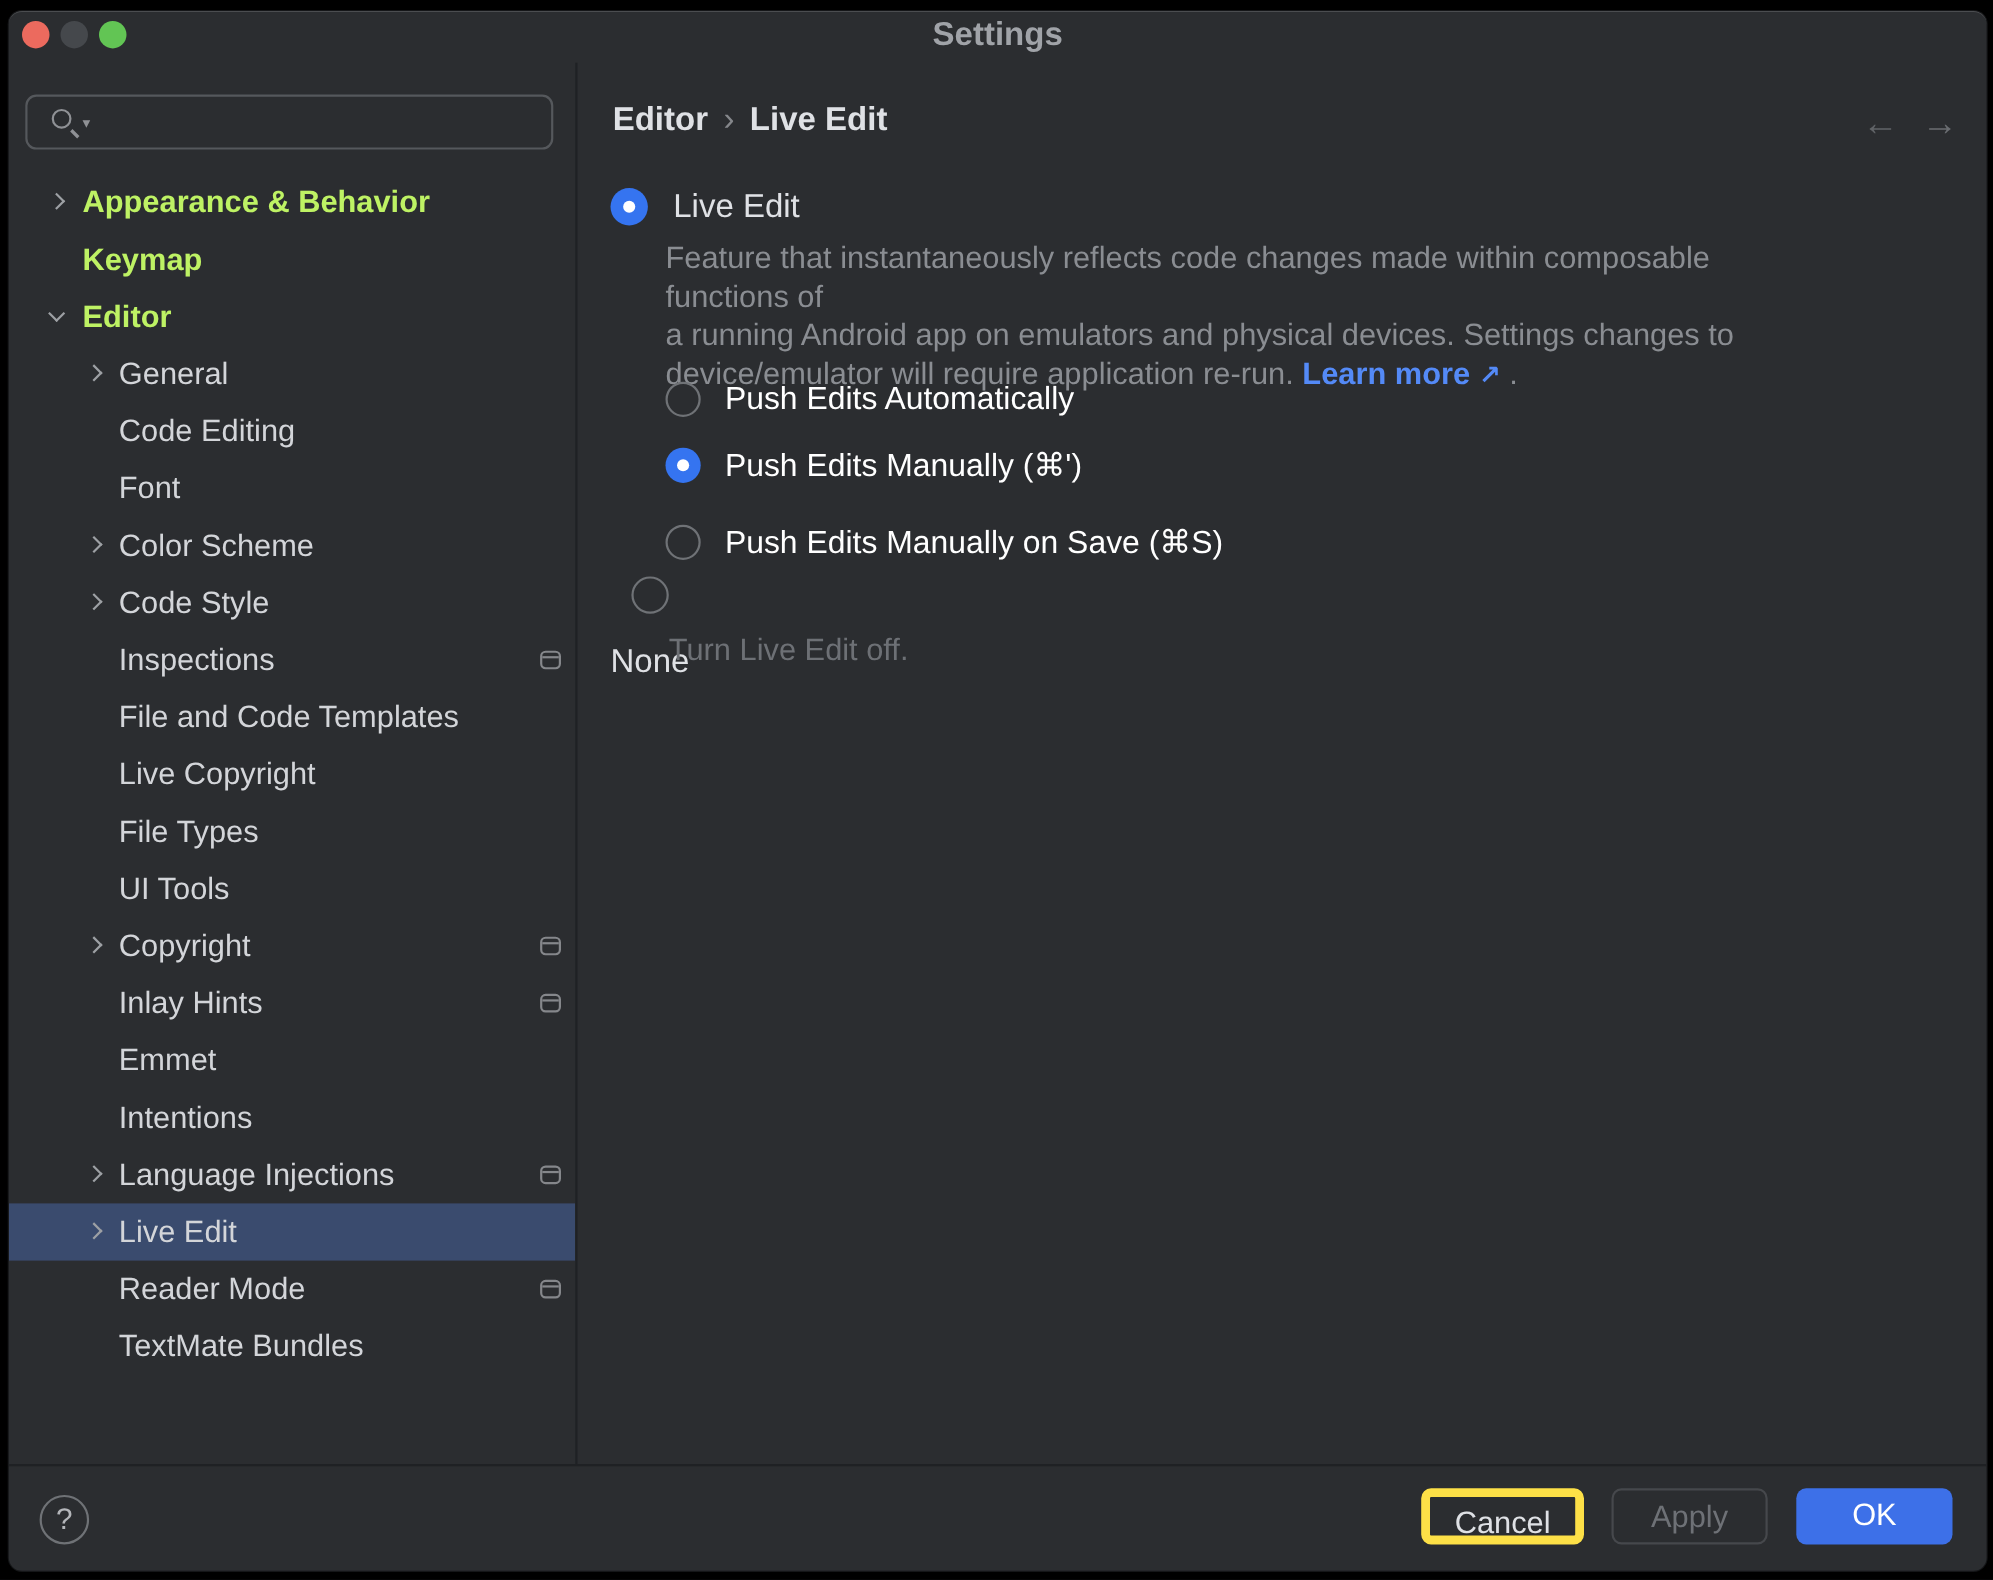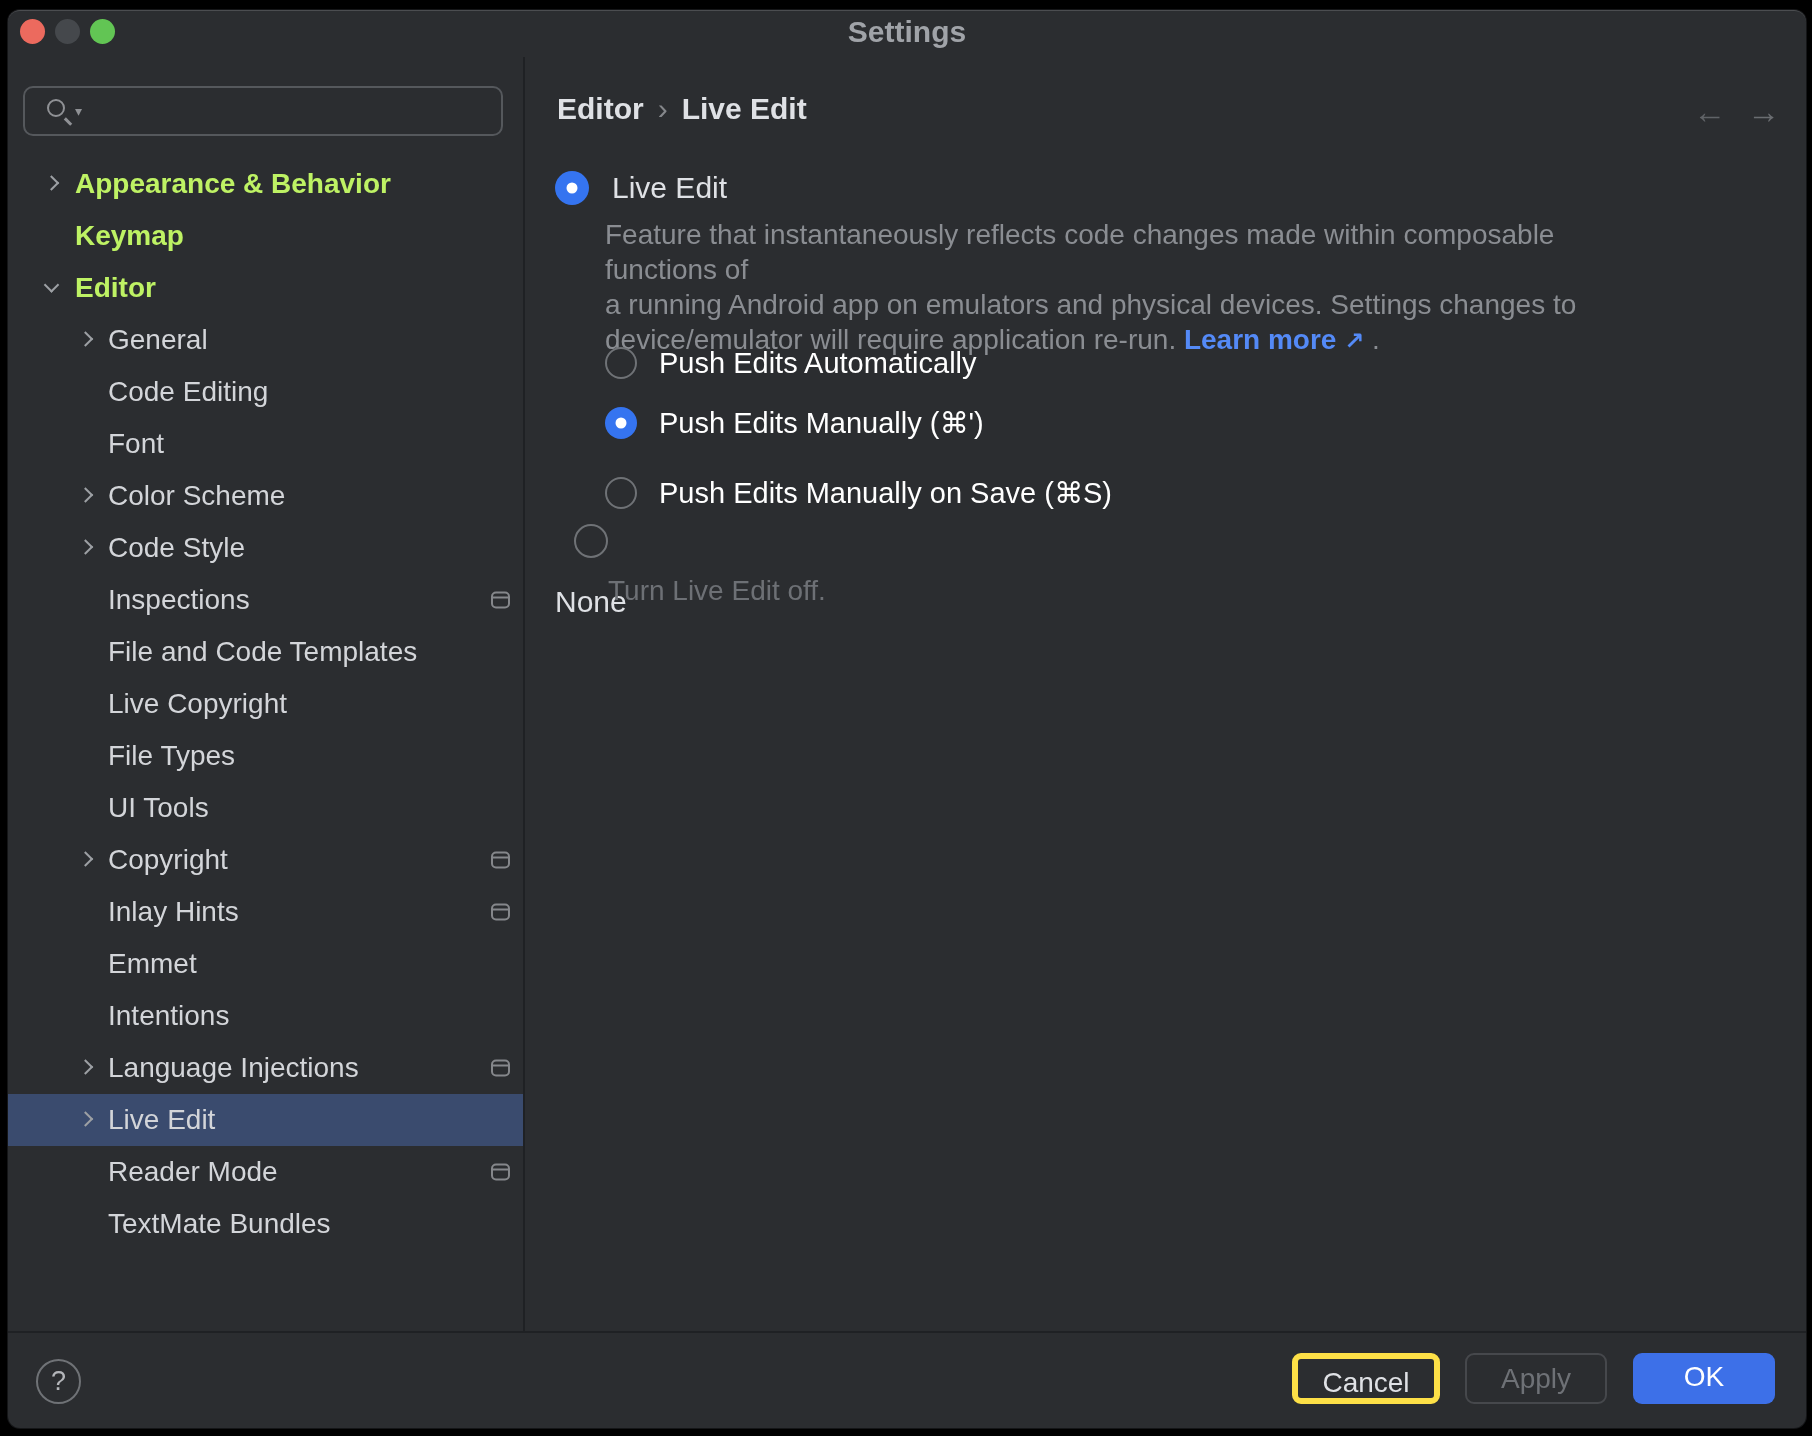--- a/index.html
+++ b/index.html
@@ -49,21 +49,21 @@
     width:19px; height:17px; border:2px solid #85878b; border-radius:5px; }
   .scope-icon::before { content:""; position:absolute; left:0; right:0; top:3px;
     border-top:2px solid #85878b; }
 
   
   .h-divider { position:absolute; left:0; top:1320px; width:100%; height:2px; background:#1f2124; }
   .help-btn { position:absolute; left:28px; top:1348px; width:45px; height:45px; border-radius:50%;
     border:2px solid #6f7276; color:#b4b6ba; font-size:27px; line-height:41px; text-align:center; }
   .btn { position:absolute; top:1342px; height:51px; border-radius:9px; font-size:28px;
     line-height:47px; text-align:center; color:#dfe1e5; }
-  .btn-cancel { left:1284px; width:148px; border:6px solid #fde047; }
+  .btn-cancel { left:1284px; width:148px; border:8px solid #fde047; }
   .btn-apply  { left:1457px; width:142px; border:2px solid #46484c; color:#6e7176; }
   .btn-ok     { left:1625px; width:142px; background:#3d70e8; color:#ffffff; }
 
   
   .content { position:absolute; left:517px; top:0; width:1281px; height:1320px; }
   .breadcrumb { position:absolute; left:32px; top:80px; font-size:30px; font-weight:bold;
     color:#dfe1e5; line-height:36px; }
   .breadcrumb .sep { color:#85878b; font-weight:normal; padding:0 14px; font-size:30px; }
   .nav-arrow { position:absolute; top:84px; font-size:33px; color:#606367; line-height:33px; }
   .nav-back { left:1168px; } .nav-fwd { left:1222px; color:#6a6d71; }

